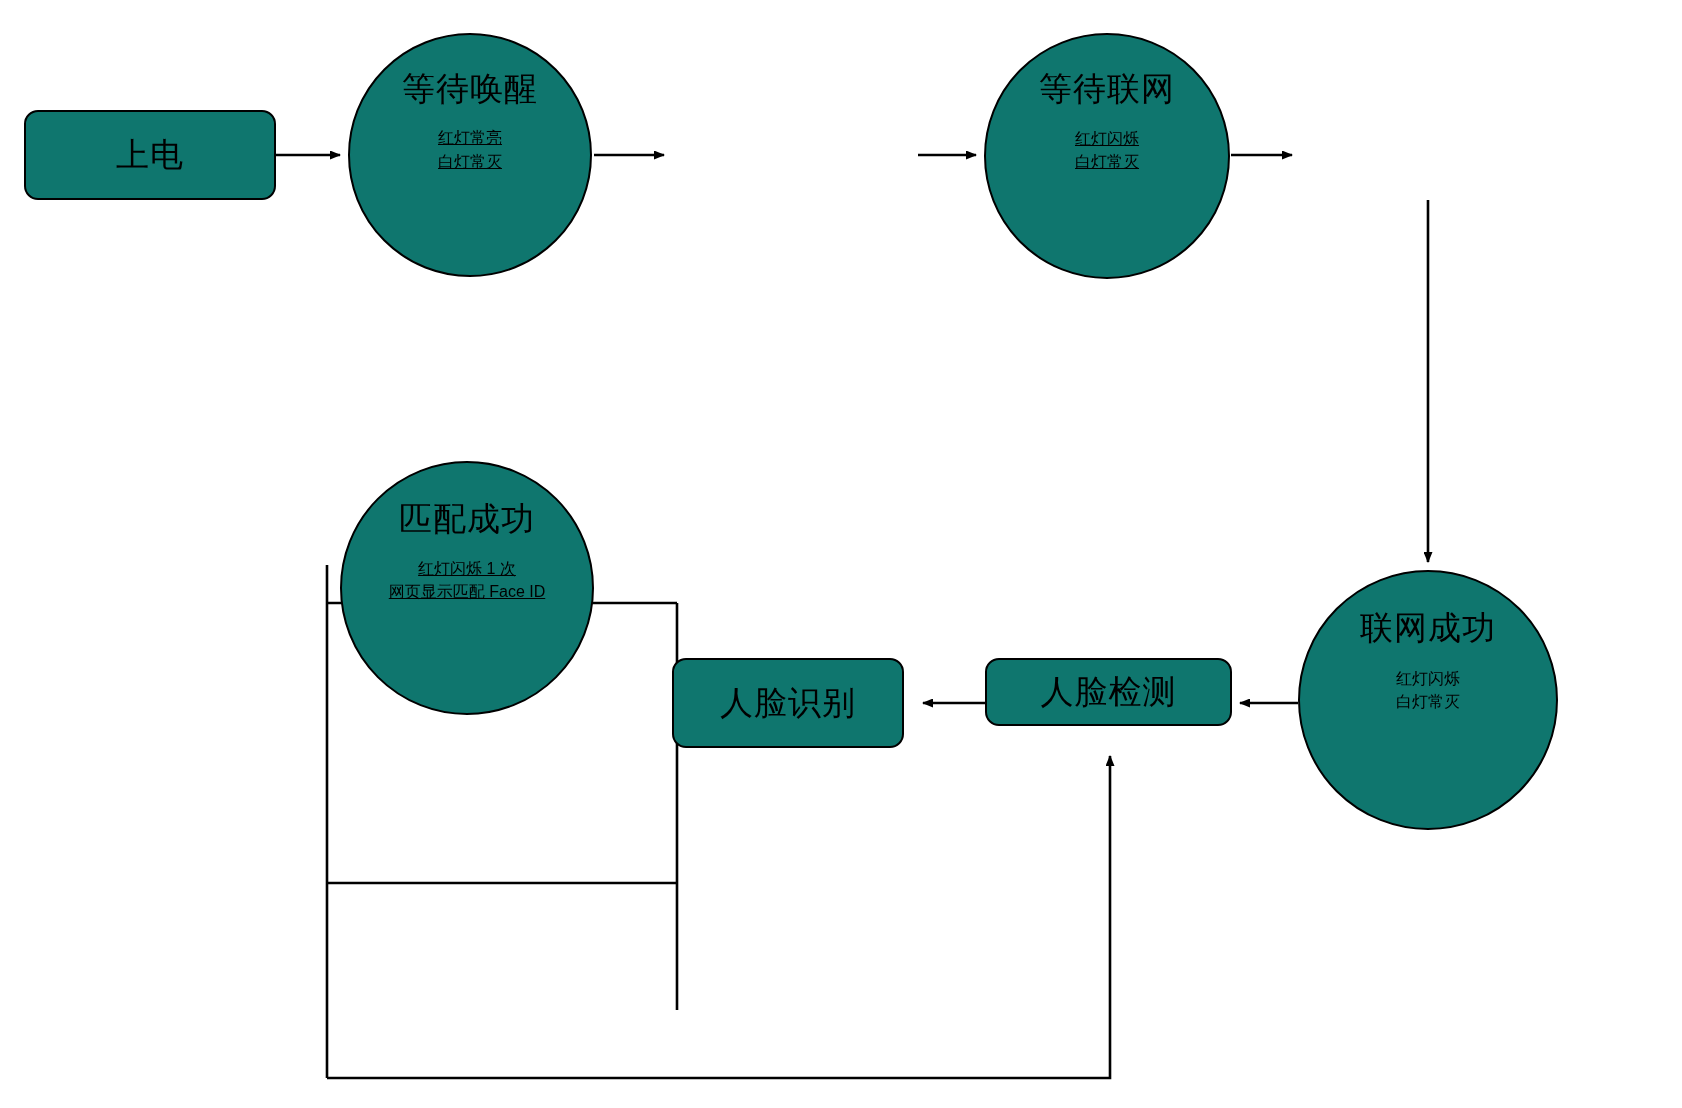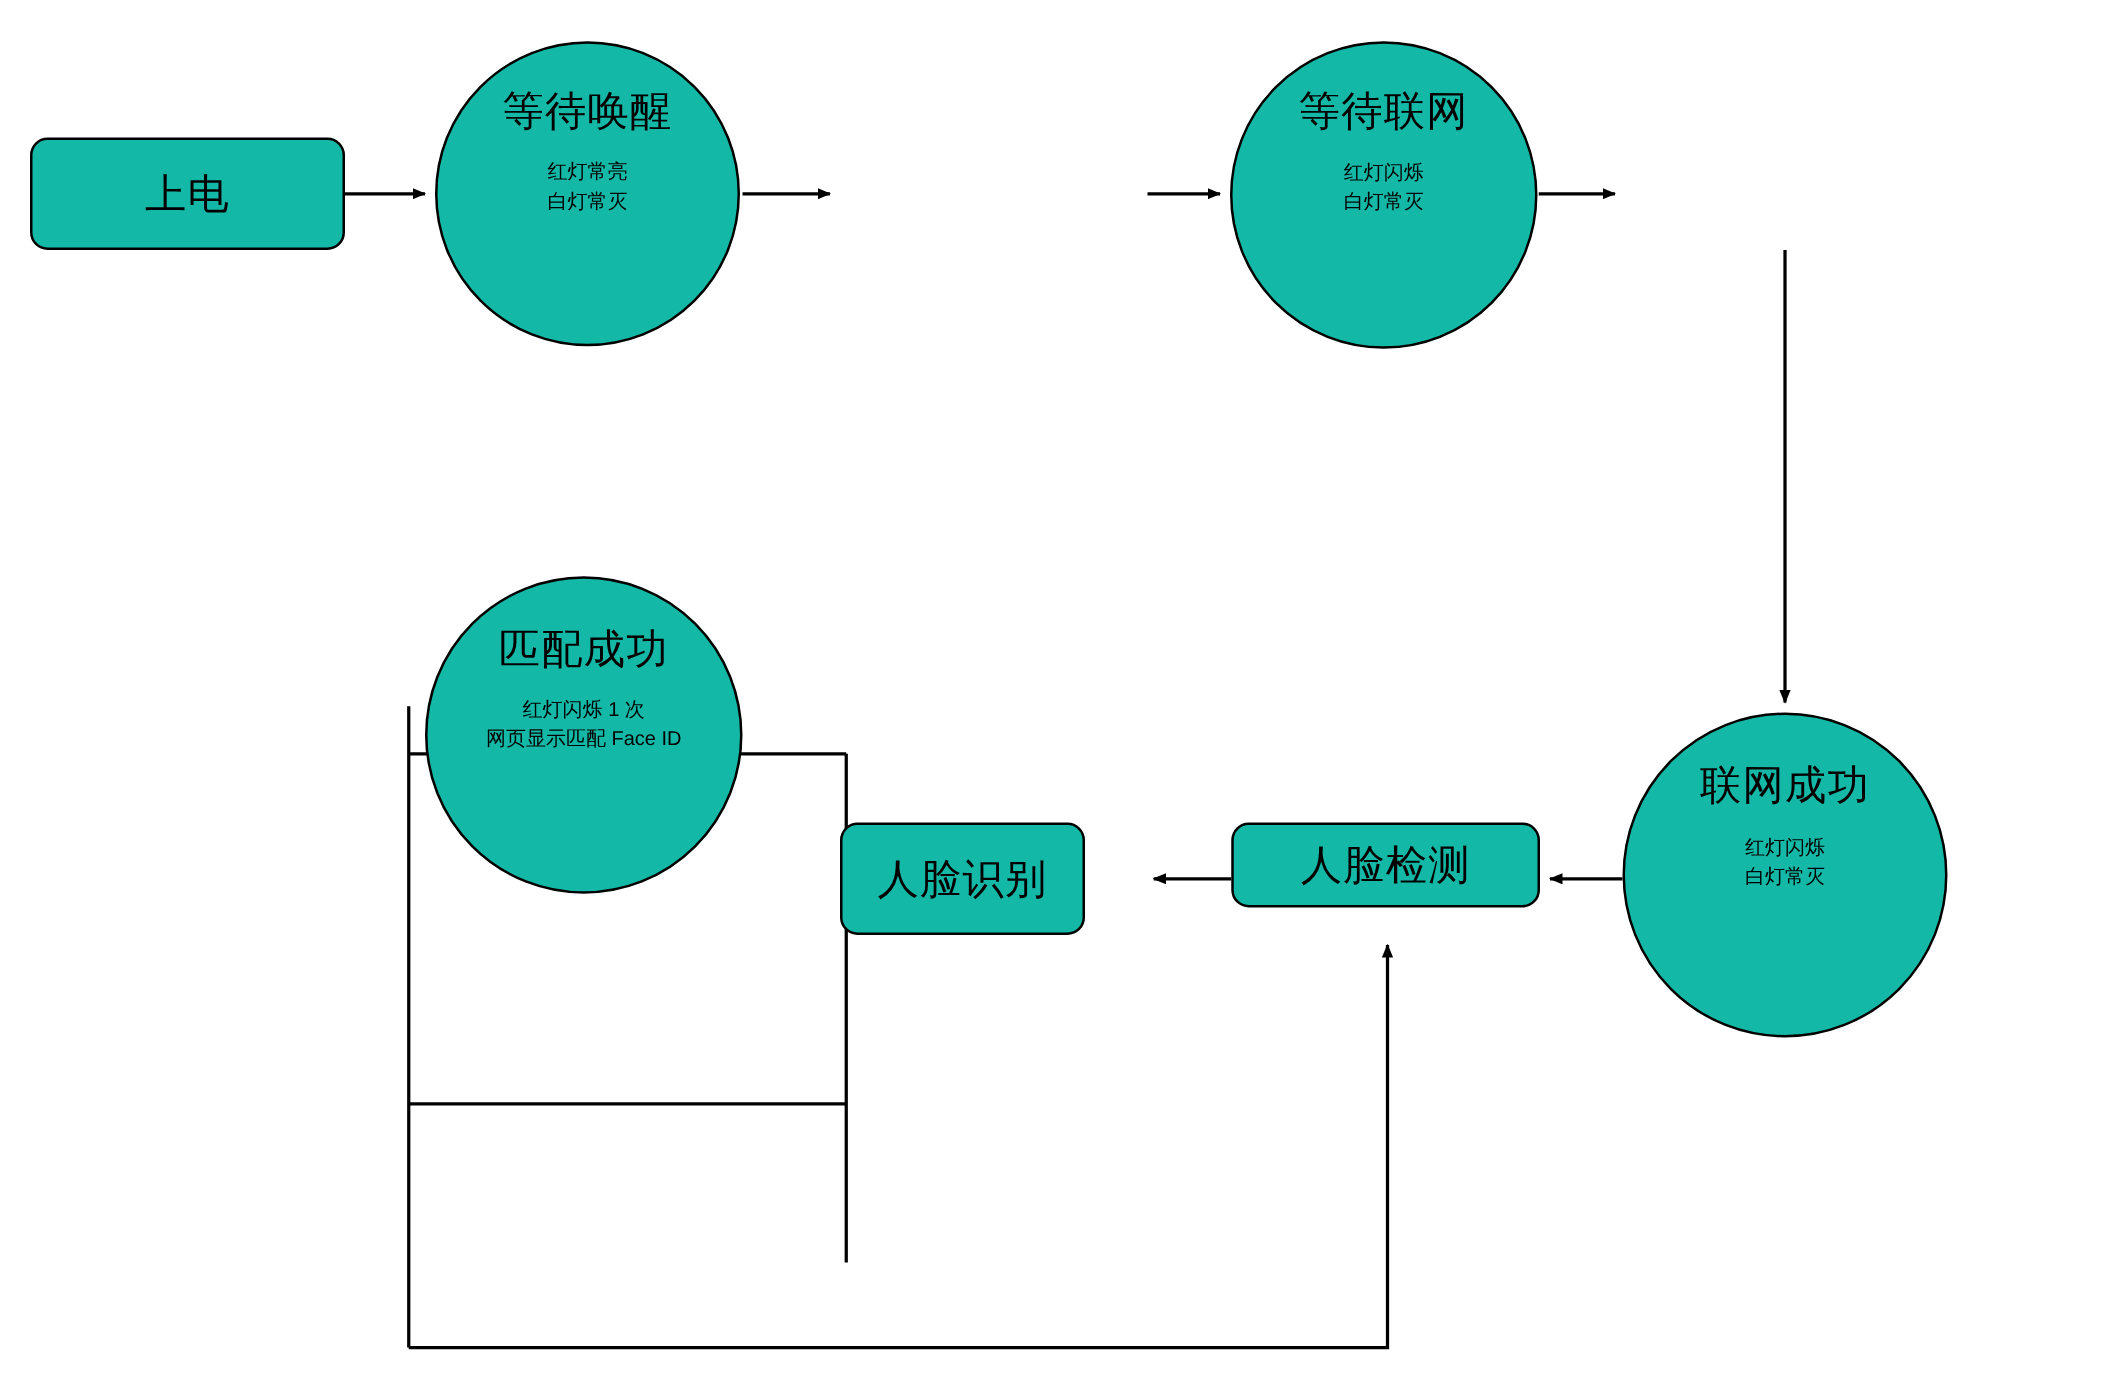--- a/index.html
+++ b/index.html
@@ -21,21 +21,21 @@
     position: absolute;
     left: 0;
     top: 0;
     width: 1682px;
     height: 1108px;
     pointer-events: none;
   }
   .node {
     position: absolute;
     box-sizing: border-box;
-    background: #14b8a6;
+    background: #0f766e;
     border: 2px solid #000000;
     display: flex;
     flex-direction: column;
     align-items: center;
     justify-content: center;
     color: #000000;
   }
   .node.box {
     border-radius: 14px;
     text-align: right;
@@ -56,21 +56,21 @@
   .node-sub {
     font-size: 16px;
     line-height: 1.45;
     text-align: center;
     white-space: pre-line;
   }
   .node.circle .node-sub {
     margin-top: 8%;
   }
   
-  .sub-low .node-sub { margin-top: 14%; }
+  .sub-low .node-sub { margin-top: 14%; text-decoration: underline; }
   .sub-lower .node-sub { margin-top: 22%; }
 </style>
 </head>
 <body>
 
 <div id="canvas">
 
   <svg id="edges" viewBox="0 0 1682 1108" width="1682" height="1108">
     <defs>
       <marker id="arrowhead" markerWidth="11" markerHeight="9" refX="10" refY="4.5" orient="auto" markerUnits="userSpaceOnUse">
@@ -122,21 +122,21 @@
   <div class="node circle sub-lower" style="left:1298px; top:570px; width:260px; height:260px;">
     <div class="node-title">联网成功</div>
     <div class="node-sub">红灯闪烁
 白灯常灭</div>
   </div>
 
   <div class="node box" style="left:985px; top:658px; width:247px; height:68px;">
     <div class="node-title">人脸检测</div>
   </div>
 
-  <div class="node box" style="left:672px; top:658px; width:196px; height:90px;">
+  <div class="node box" style="left:672px; top:658px; width:232px; height:90px;">
     <div class="node-title">人脸识别</div>
   </div>
 
   <div class="node circle sub-low" style="left:340px; top:461px; width:254px; height:254px;">
     <div class="node-title">匹配成功</div>
     <div class="node-sub">红灯闪烁 1 次
 网页显示匹配 Face ID</div>
   </div>
 
 

